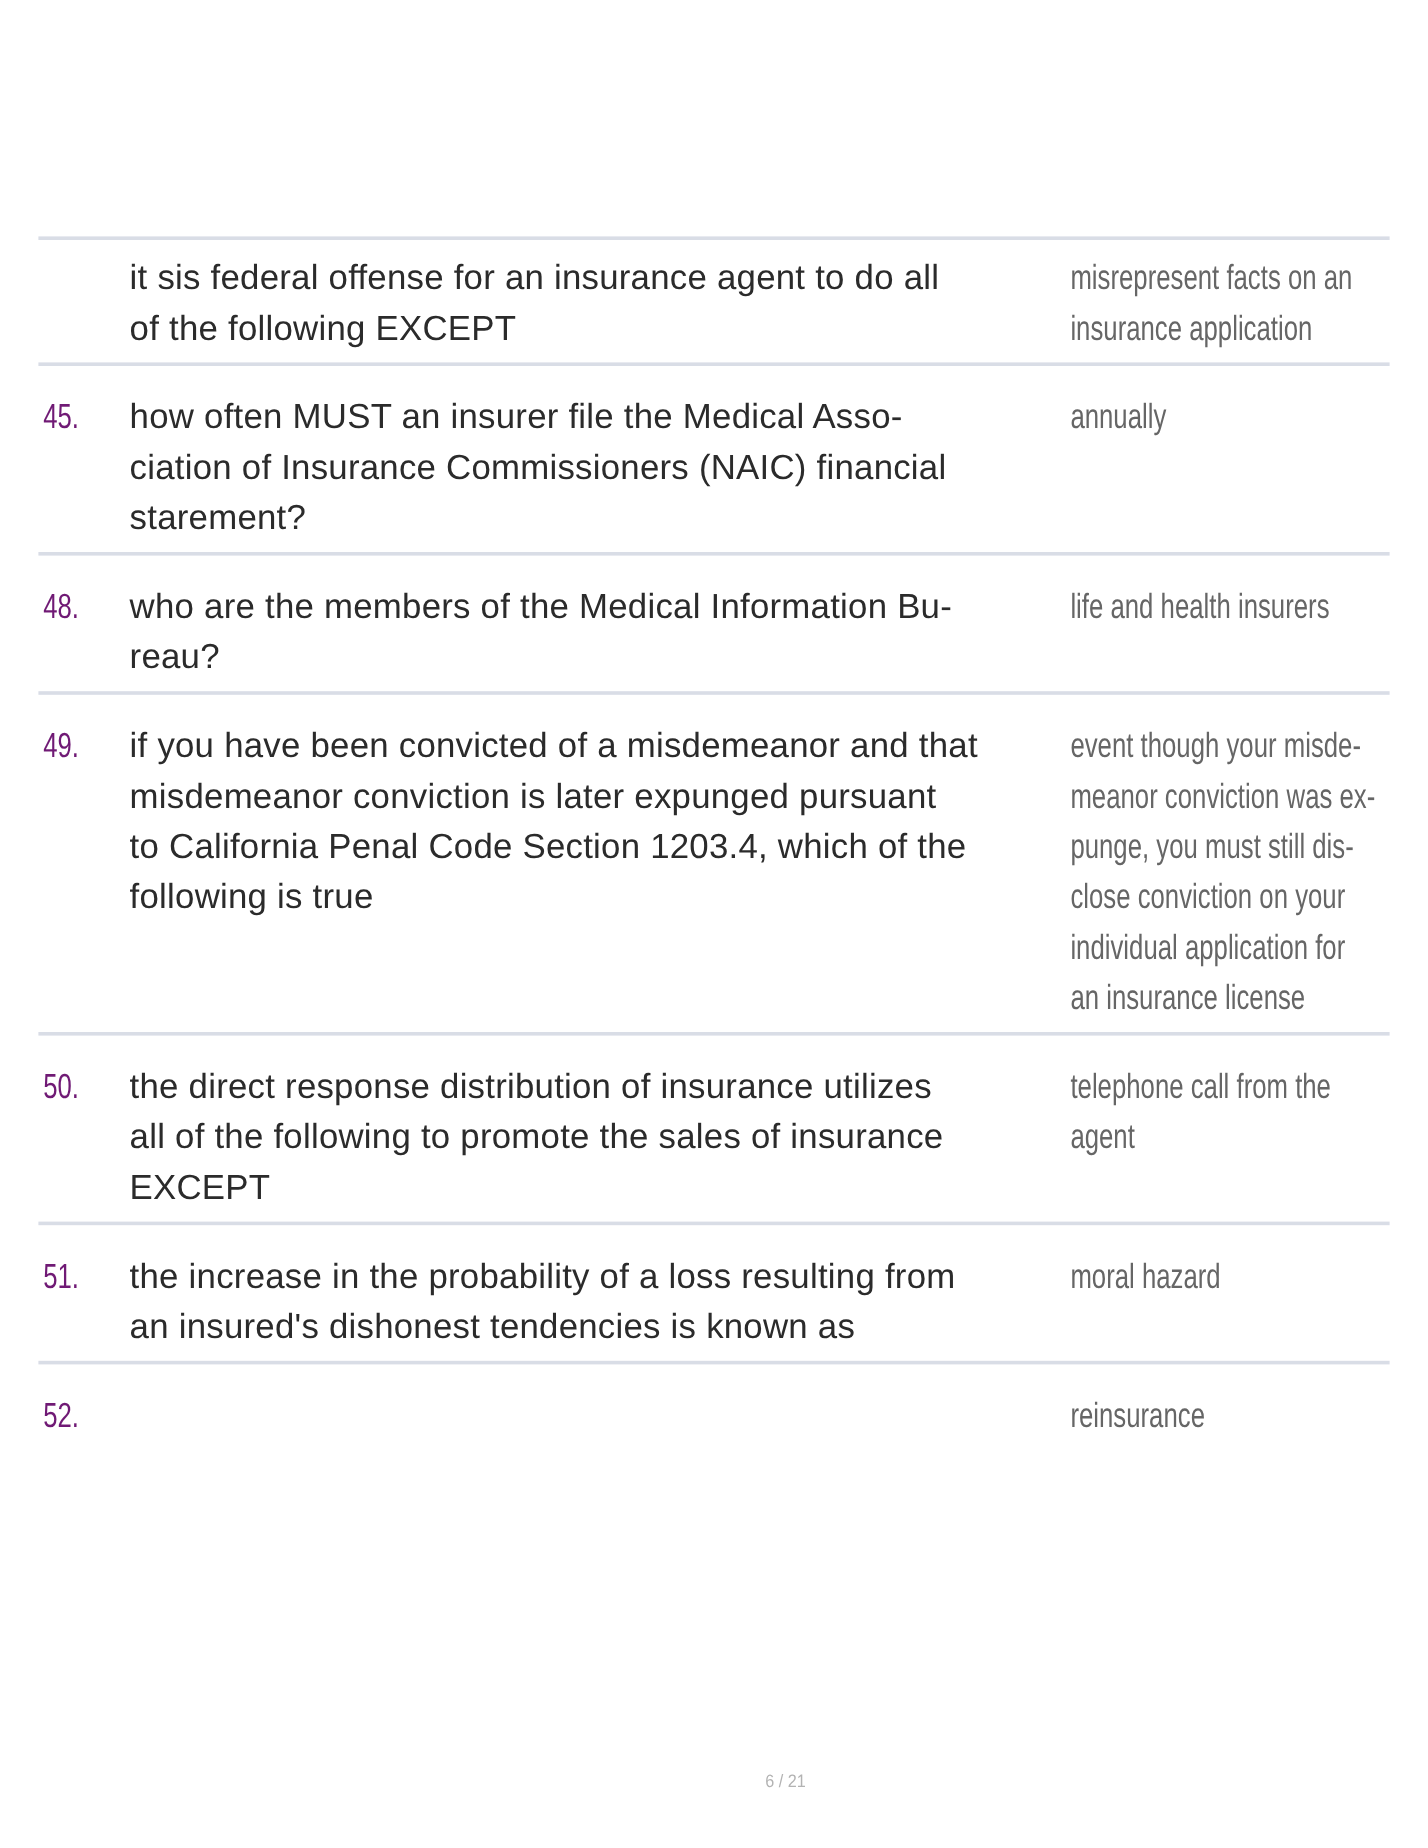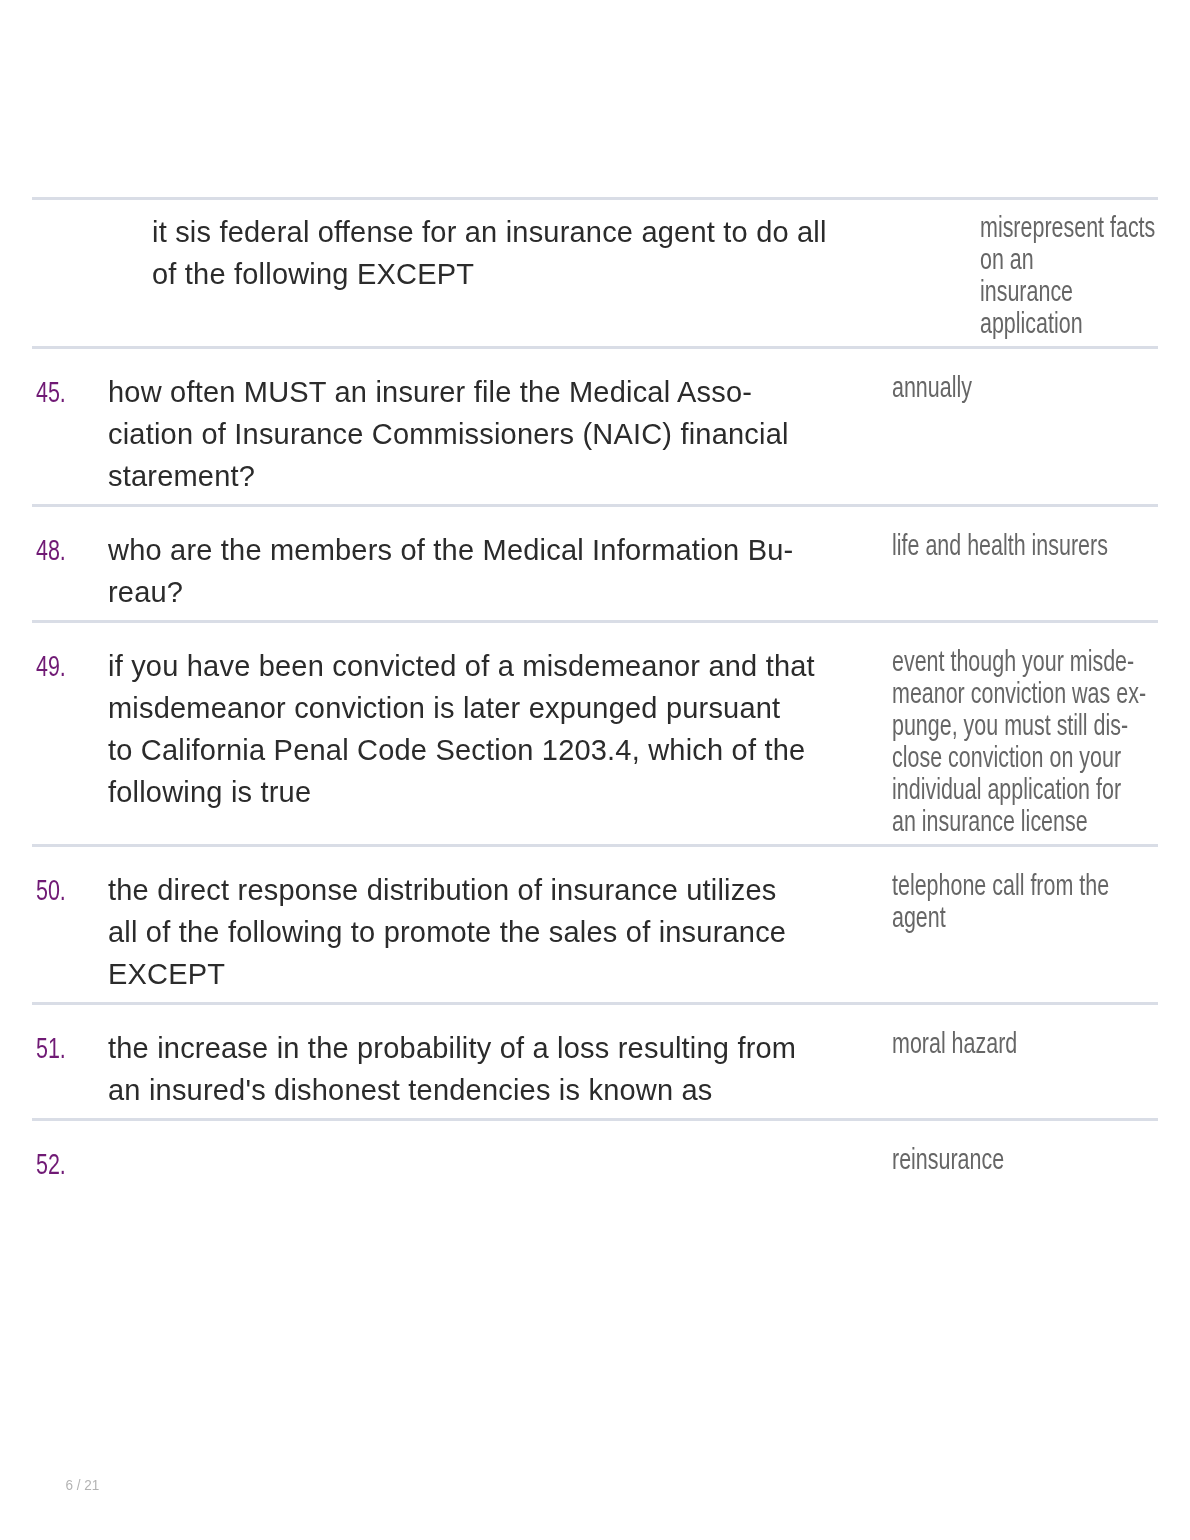--- a/index.html
+++ b/index.html
@@ -14,21 +14,21 @@
     position: absolute;
     top: 197px; left: 32px;
     width: 1126px;
   }
   .qa-row {
     display: grid;
     grid-template-columns: 76px 784px 1fr;
     border-top: 3px solid #d9dde6;
     padding: 22px 0 7px 0;
   }
-  .qa-row.first { padding-top: 11px; gap: 44px; }
+  .qa-row.first { padding-top: 11px; }
   .q-num {
     padding-left: 4px;
     font-size: 29px;
     line-height: 42px;
     color: #701a75;
   }
   .q-num > span, .answer > span, .footer > span {
     display: inline-block;
     transform: scaleX(0.74);
     transform-origin: 0 0;
@@ -37,27 +37,27 @@
   }
   .question {
     font-size: 29px;
     line-height: 42px;
     color: #2b2b2b;
     letter-spacing: 0.2px;
     white-space: pre-line;
   }
   .answer {
     font-size: 29px;
-    line-height: 32px;
+    line-height: 42px;
     color: #666666;
   }
   .footer {
     position: absolute;
     top: 1476px; left: 0; right: 0;
-    text-align: left;
+    text-align: center;
     font-size: 15px;
     line-height: 18px;
     color: #b3b3b3;
   }
   .footer > span { width: 110%; transform: scaleX(0.9); transform-origin: 50% 0; }
 </style>
 </head>
 <body>
 
 <div class="qa-table">

